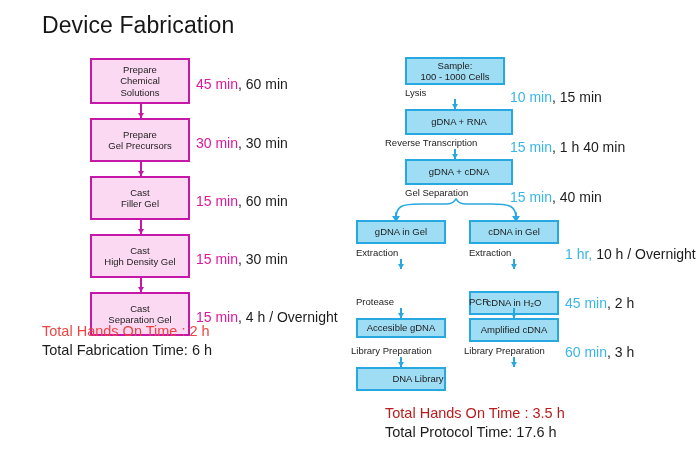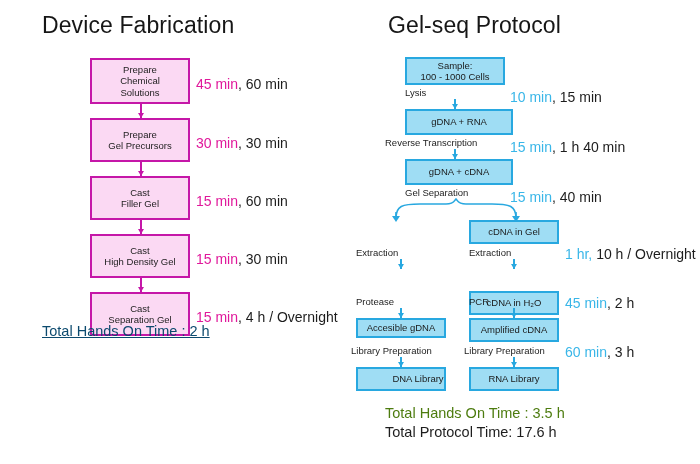--- a/index.html
+++ b/index.html
@@ -55,22 +55,22 @@
   
   .timing{position:absolute;font-size:14px;white-space:nowrap;}
   .timing .hands-pink{color:#e0189b;}
   .timing .hands-blue{color:#39b6e8;}
   .timing .total{color:#1d1d1d;}
 
   
   .summary{position:absolute;white-space:nowrap;}
   .summary .line1{font-size:14.5px;line-height:19px;}
   .summary .line2{font-size:14.5px;line-height:19px;color:#1d1d1d;}
-  #summary-fabrication .line1{color:#0c4a6e;text-decoration:underline;}
-  #summary-protocol .line1{color:#4d7c0f;}
+  #summary-fabrication .line1{color:#ef4444;}
+  #summary-protocol .line1{color:#b91c1c;}
 
   .brace{position:absolute;}
 </style>
 </head>
 <body>
 
 <div class="panel" id="panel-fabrication">
 
   <div class="panel-title" id="title-fabrication">Device Fabrication</div>
 
@@ -137,26 +137,26 @@
   </div>
   <div class="timing" style="left:196px;top:251px;">
     <span class="hands-pink">15 min</span><span class="total">, 30 min</span>
   </div>
   <div class="timing" style="left:196px;top:309px;">
     <span class="hands-pink">15 min</span><span class="total">, 4 h / Overnight</span>
   </div>
 
   <div class="summary" id="summary-fabrication" style="left:42px;top:322px;">
     <div class="line1">Total Hands On Time : 2 h</div>
+    <div class="line2">Total Fabrication Time: 6 h</div>
   </div>
 </div>
 
 <div class="panel" id="panel-protocol">
 
-  <div class="panel-title" id="title-protocol">Gel-seq Protocol</div>
 
   <div class="node node-blue" style="left:55px;top:57px;width:100px;height:28px;">
     <div>
       <span>Sample:</span>
       <span>100 - 1000 Cells</span>
     </div>
   </div>
   <div class="edge-label" style="left:55px;top:87px;width:100px;">Lysis</div>
   <div class="arrow arrow-blue" style="left:104px;top:99px;height:10px;">
     <div class="shaft" style="height:10px;"></div>
@@ -188,20 +188,23 @@
   </div>
 
   <svg class="brace" style="left:10px;top:198px;" width="200" height="24" viewBox="0 0 200 24">
     <path d="M36,20 C36,8 42,6 60,6 L86,6 C94,6 94,3 96,1 C98,3 98,6 106,6 L132,6 C150,6 156,8 156,20" fill="none" stroke="#28a8e0" stroke-width="1.6"></path>
     <path d="M36,14 L36,20" stroke="#28a8e0" stroke-width="1.6" fill="none"></path>
     <polygon points="32,18 40,18 36,24" fill="#28a8e0"></polygon>
     <path d="M156,14 L156,20" stroke="#28a8e0" stroke-width="1.6" fill="none"></path>
     <polygon points="152,18 160,18 156,24" fill="#28a8e0"></polygon>
   </svg>
 
+  <div class="node node-blue" style="left:6px;top:220px;width:90px;height:24px;">
+    <span>gDNA in Gel</span>
+  </div>
   <div class="edge-label" style="left:6px;top:247px;width:90px;">Extraction</div>
   <div class="arrow arrow-blue" style="left:50px;top:259px;height:10px;">
     <div class="shaft" style="height:10px;"></div>
       <div class="head"></div>
   </div>
 
   <div class="edge-label" style="left:6px;top:296px;width:90px;">Protease</div>
   <div class="arrow arrow-blue" style="left:50px;top:308px;height:10px;">
     <div class="shaft" style="height:10px;"></div>
       <div class="head"></div>
@@ -240,23 +243,20 @@
 
   <div class="node node-blue" style="left:119px;top:318px;width:90px;height:24px;">
     <span>Amplified cDNA</span>
   </div>
   <div class="edge-label" style="left:114px;top:345px;width:100px;">Library Preparation</div>
   <div class="arrow arrow-blue" style="left:163px;top:357px;height:10px;">
     <div class="shaft" style="height:10px;"></div>
       <div class="head"></div>
   </div>
 
-  <div class="node node-blue" style="left:119px;top:367px;width:90px;height:24px;">
-    <span>RNA Library</span>
-  </div>
 
   <div class="timing" style="left:215px;top:246px;">
     <span class="hands-blue">1 hr,</span><span class="total"> 10 h / Overnight</span>
   </div>
   <div class="timing" style="left:215px;top:295px;">
     <span class="hands-blue">45 min</span><span class="total">, 2 h</span>
   </div>
   <div class="timing" style="left:215px;top:344px;">
     <span class="hands-blue">60 min</span><span class="total">, 3 h</span>
   </div>

